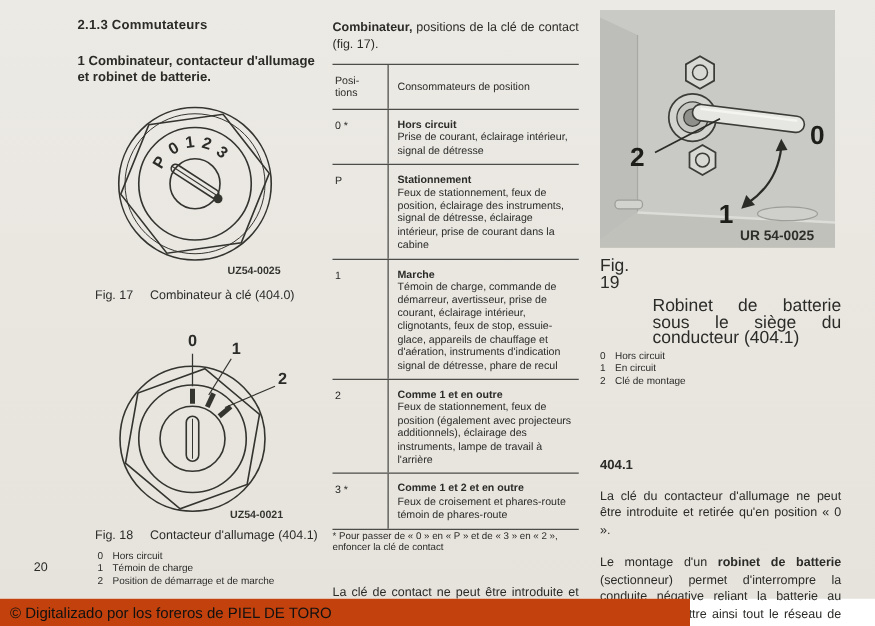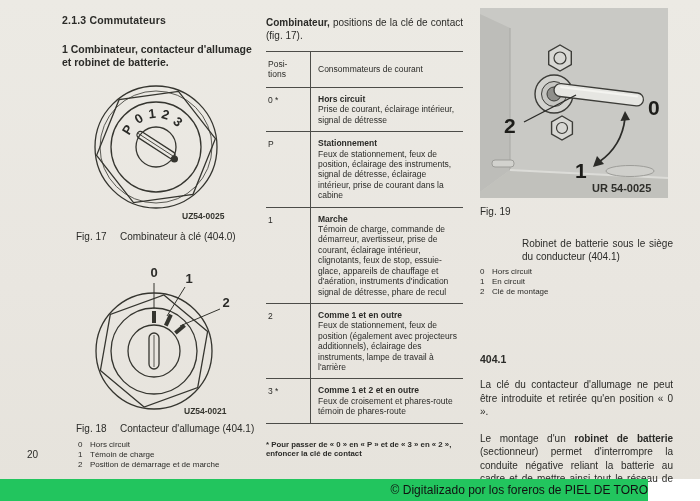--- a/index.html
+++ b/index.html
@@ -1,21 +1,21 @@
 <!DOCTYPE html>
 <html><head>
 <meta charset="utf-8">
 <style>
   * { margin:0; padding:0; box-sizing:border-box; }
   html,body { width:700px; height:501px; }
   body { font-family:"Liberation Sans", sans-serif; position:relative; background:#fff; overflow:hidden; color:#2b2b28; }
   .page { position:absolute; left:0; top:0; width:700px; height:479px;
           background:linear-gradient(180deg,#eceae4 0%, #e9e6e0 60%, #e6e3dc 100%); }
-  .credit-bar { position:absolute; left:0; top:479px; width:648px; height:22px; background:#22c55e;
-                display:flex; align-items:center; padding-left:8px; font-size:12px; color:#111;justify-content:flex-end; }
+  .credit-bar { position:absolute; left:0; top:479px; width:552px; height:22px; background:#c2410c;
+                display:flex; align-items:center; padding-left:8px; font-size:12px; color:#111; }
 
   
   .col-left { position:absolute; left:62px; top:14px; width:208px; }
   .sec-head { font-size:10.5px; font-weight:bold; letter-spacing:.2px; }
   .intro { margin-top:17px; font-size:10.5px; font-weight:bold; line-height:13px; }
   .fig-drawing { display:block; margin-top:10px; margin-left:12px; }
   .caption-row { display:flex; font-size:10px; margin-top:6px; margin-left:14px; line-height:12px; }
   .caption-label { width:44px; flex:none; }
   .legend { margin-top:5px; margin-left:16px; font-size:8px; line-height:10px; }
   .legend-item { display:flex; }
@@ -26,27 +26,27 @@
   .col-mid { position:absolute; left:266px; top:16px; width:197px; }
   .mid-intro { font-size:10px; line-height:13px; text-align:justify; }
   .mid-intro .b { font-weight:bold; }
   .ctable { margin-top:9px; border-top:1px solid #4c4c48; font-size:8.5px; }
   .trow { display:flex; border-bottom:1px solid #4c4c48; }
   .tc-pos { width:45px; flex:none; border-right:1px solid #4c4c48; text-align:left; padding:7px 2px; }
   .tc-body { flex:1; padding:6px 2px 6px 7px; line-height:10.4px; }
   .tc-title { font-weight:bold; }
   .thead .tc-pos { padding-top:8px; padding-bottom:8px; line-height:9.5px; }
   .thead .tc-body { display:flex; align-items:center; }
-  .footnote { margin-top:16px; font-size:7.8px; line-height:9.5px;font-weight:bold; }
+  .footnote { margin-top:0; font-size:7.8px; line-height:9.5px; }
   .mid-close { margin-top:25px; font-size:10px; line-height:13px; text-align:justify; }
 
   
   .col-right { position:absolute; left:480px; top:8px; width:193px; }
   .photo { width:188px; height:190px; position:relative; background:#c9c9c5; box-shadow:0 0 0 1px #b5b5b0 inset; }
-  .fig19-cap { display:flex; font-size:10px; line-height:12.5px; margin-top:8px; }
+  .fig19-cap { display:flex; font-size:14px; line-height:12.5px; margin-top:8px; }
   .fig19-cap .caption-label { width:42px; }
   .fig19-cap .cap-text { text-align:justify; flex:1;margin-top:32px; }
   .r-legend { margin-top:4px; font-size:8px; line-height:10px; }
   .sec-code { margin-top:56px; font-size:10.5px; font-weight:bold; }
   .rpara { margin-top:13px; font-size:10px; line-height:13.5px; text-align:justify; }
   .rpara .b { font-weight:bold; }
 </style>
 </head>
 <body>
 
@@ -134,21 +134,21 @@
     <div class="mid-intro">
       <span class="b">Combinateur,</span><span> positions de la clé de contact (fig. 17).</span>
     </div>
 
     <div class="ctable">
       <div class="trow thead">
         <div class="tc-pos">
           <div>Posi-</div>
           <div>tions</div>
         </div>
-        <div class="tc-body">Consommateurs de courant</div>
+        <div class="tc-body">Consommateurs de position</div>
       </div>
 
       <div class="trow">
         <div class="tc-pos">0 *</div>
         <div class="tc-body">
           <div class="tc-title">Hors circuit</div>
           <div>Prise de courant, éclairage intérieur, signal de détresse</div>
         </div>
       </div>
 

